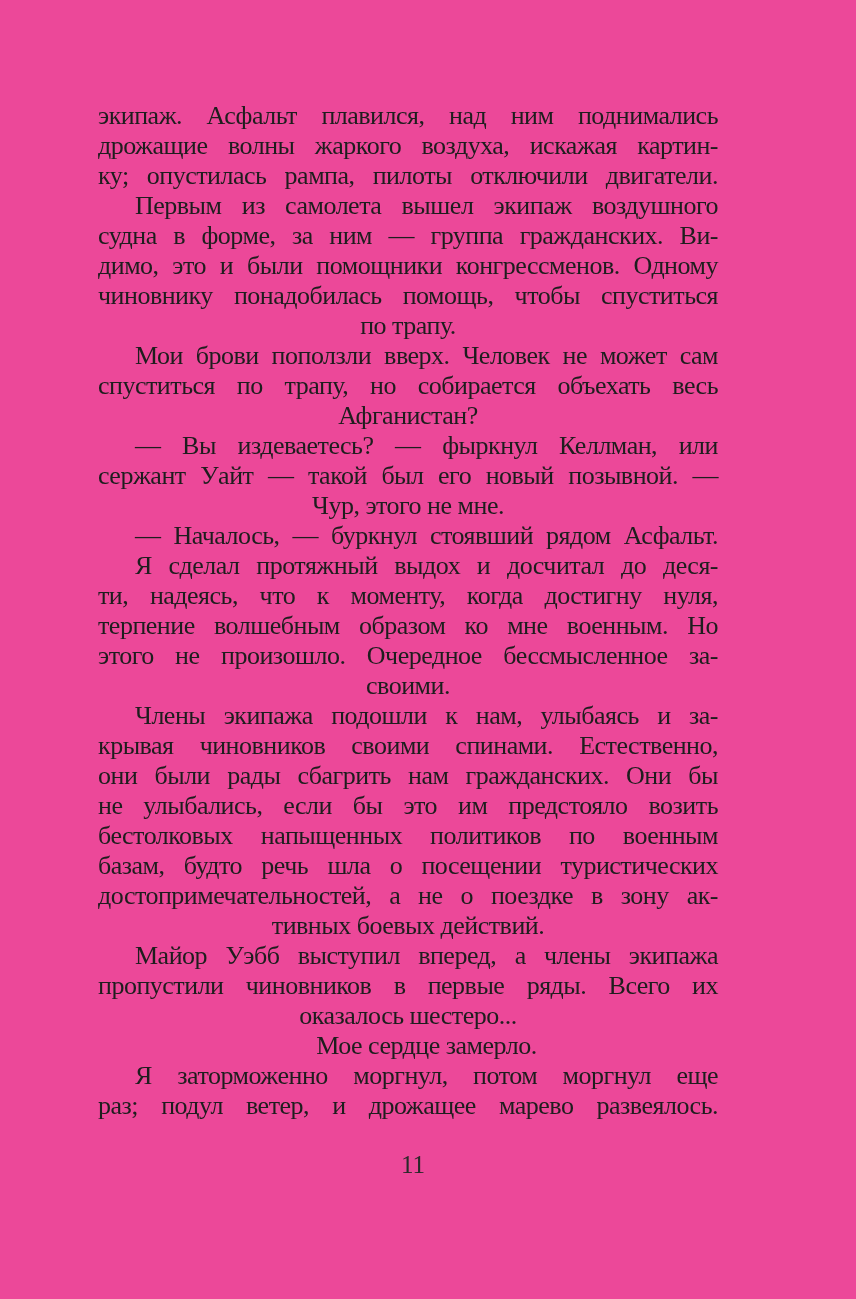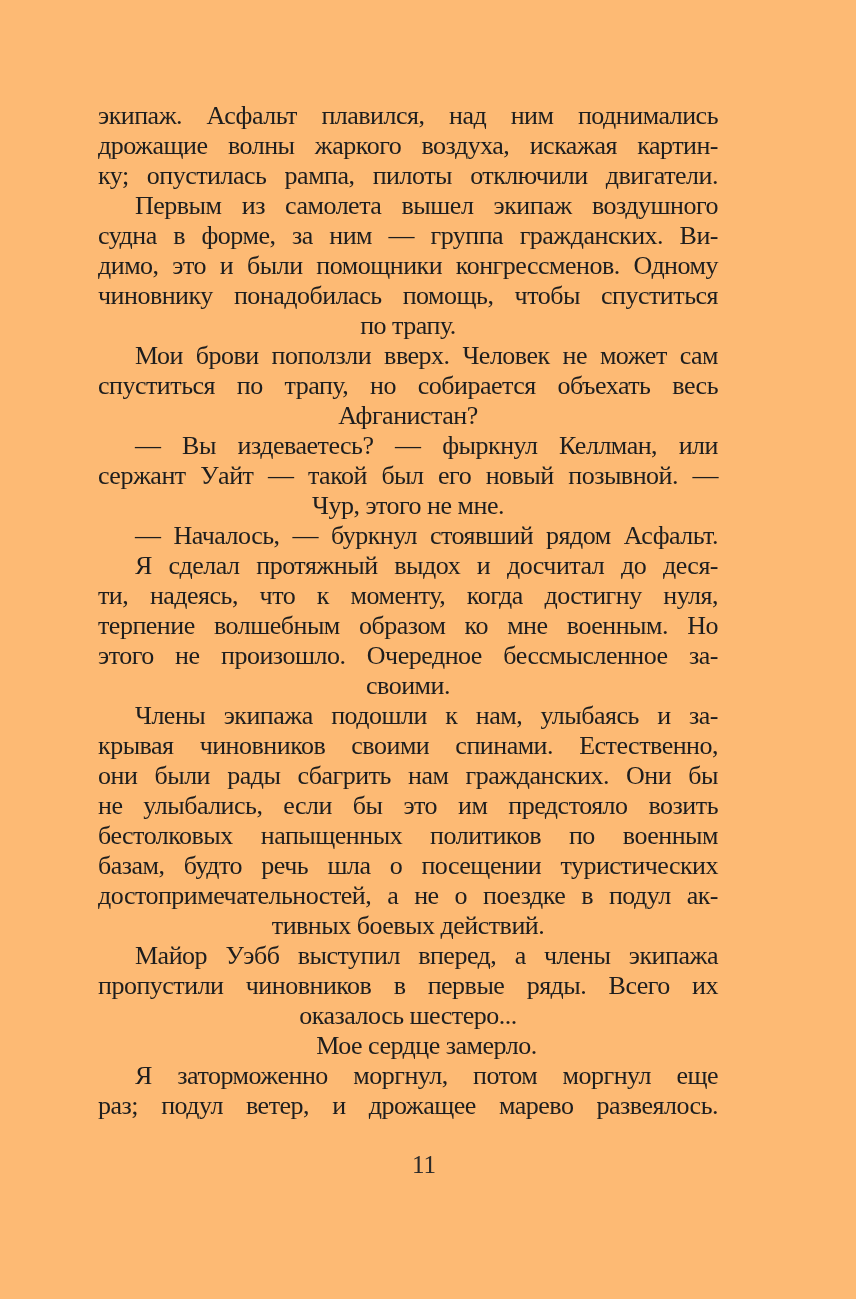--- a/index.html
+++ b/index.html
@@ -7,21 +7,21 @@
     padding: 0;
     width: 856px;
     height: 1299px;
     background: #fbfbfb;
     overflow: hidden;
   }
   .page {
     position: relative;
     width: 856px;
     height: 1299px;
-    background: #fdba74;
+    background: #ec4899;
     font-family: "Liberation Serif", "DejaVu Serif", serif;
     color: #1e1e1e;
   }
   .text-block {
     position: absolute;
     left: 98px;
     top: 101px;
     width: 620px;
     font-size: 26px;
     line-height: 30px;
@@ -33,21 +33,21 @@
     text-align: center;
   }
   .line.j {
     text-align: justify;
     text-align-last: justify;
   }
   .line.ind { text-indent: 37px; }
   .it { }
   .folio {
     position: absolute;
-    left: 114px;
+    left: 103px;
     top: 1150px;
     width: 620px;
     text-align: center;
     font-size: 25px;
     line-height: 30px;
     color: #2a2a2a;
     font-family: "Liberation Serif", "DejaVu Serif", serif;
   }
 </style>
 </head>
@@ -87,21 +87,21 @@
         <div class="line j"><span>этого не произошло. Очередное бессмысленное за-</span></div>
         <div class="line"><span>своими.</span></div>
       </div>
       <div class="para">
         <div class="line j ind"><span>Члены экипажа подошли к нам, улыбаясь и за-</span></div>
         <div class="line j"><span>крывая чиновников своими спинами. Естественно,</span></div>
         <div class="line j"><span>они были рады сбагрить нам гражданских. Они бы</span></div>
         <div class="line j"><span>не улыбались, если бы это им предстояло возить</span></div>
         <div class="line j"><span>бестолковых напыщенных политиков по военным</span></div>
         <div class="line j"><span>базам, будто речь шла о посещении туристических</span></div>
-        <div class="line j"><span>достопримечательностей, а не о поездке в подул ак-</span></div>
+        <div class="line j"><span>достопримечательностей, а не о поездке в зону ак-</span></div>
         <div class="line"><span>тивных боевых действий.</span></div>
       </div>
       <div class="para">
         <div class="line j ind"><span>Майор Уэбб выступил вперед, а члены экипажа</span></div>
         <div class="line j"><span>пропустили чиновников в первые ряды. Всего их</span></div>
         <div class="line"><span>оказалось шестеро...</span></div>
       </div>
       <div class="para">
         <div class="line ind"><span>Мое сердце замерло.</span></div>
       </div>

